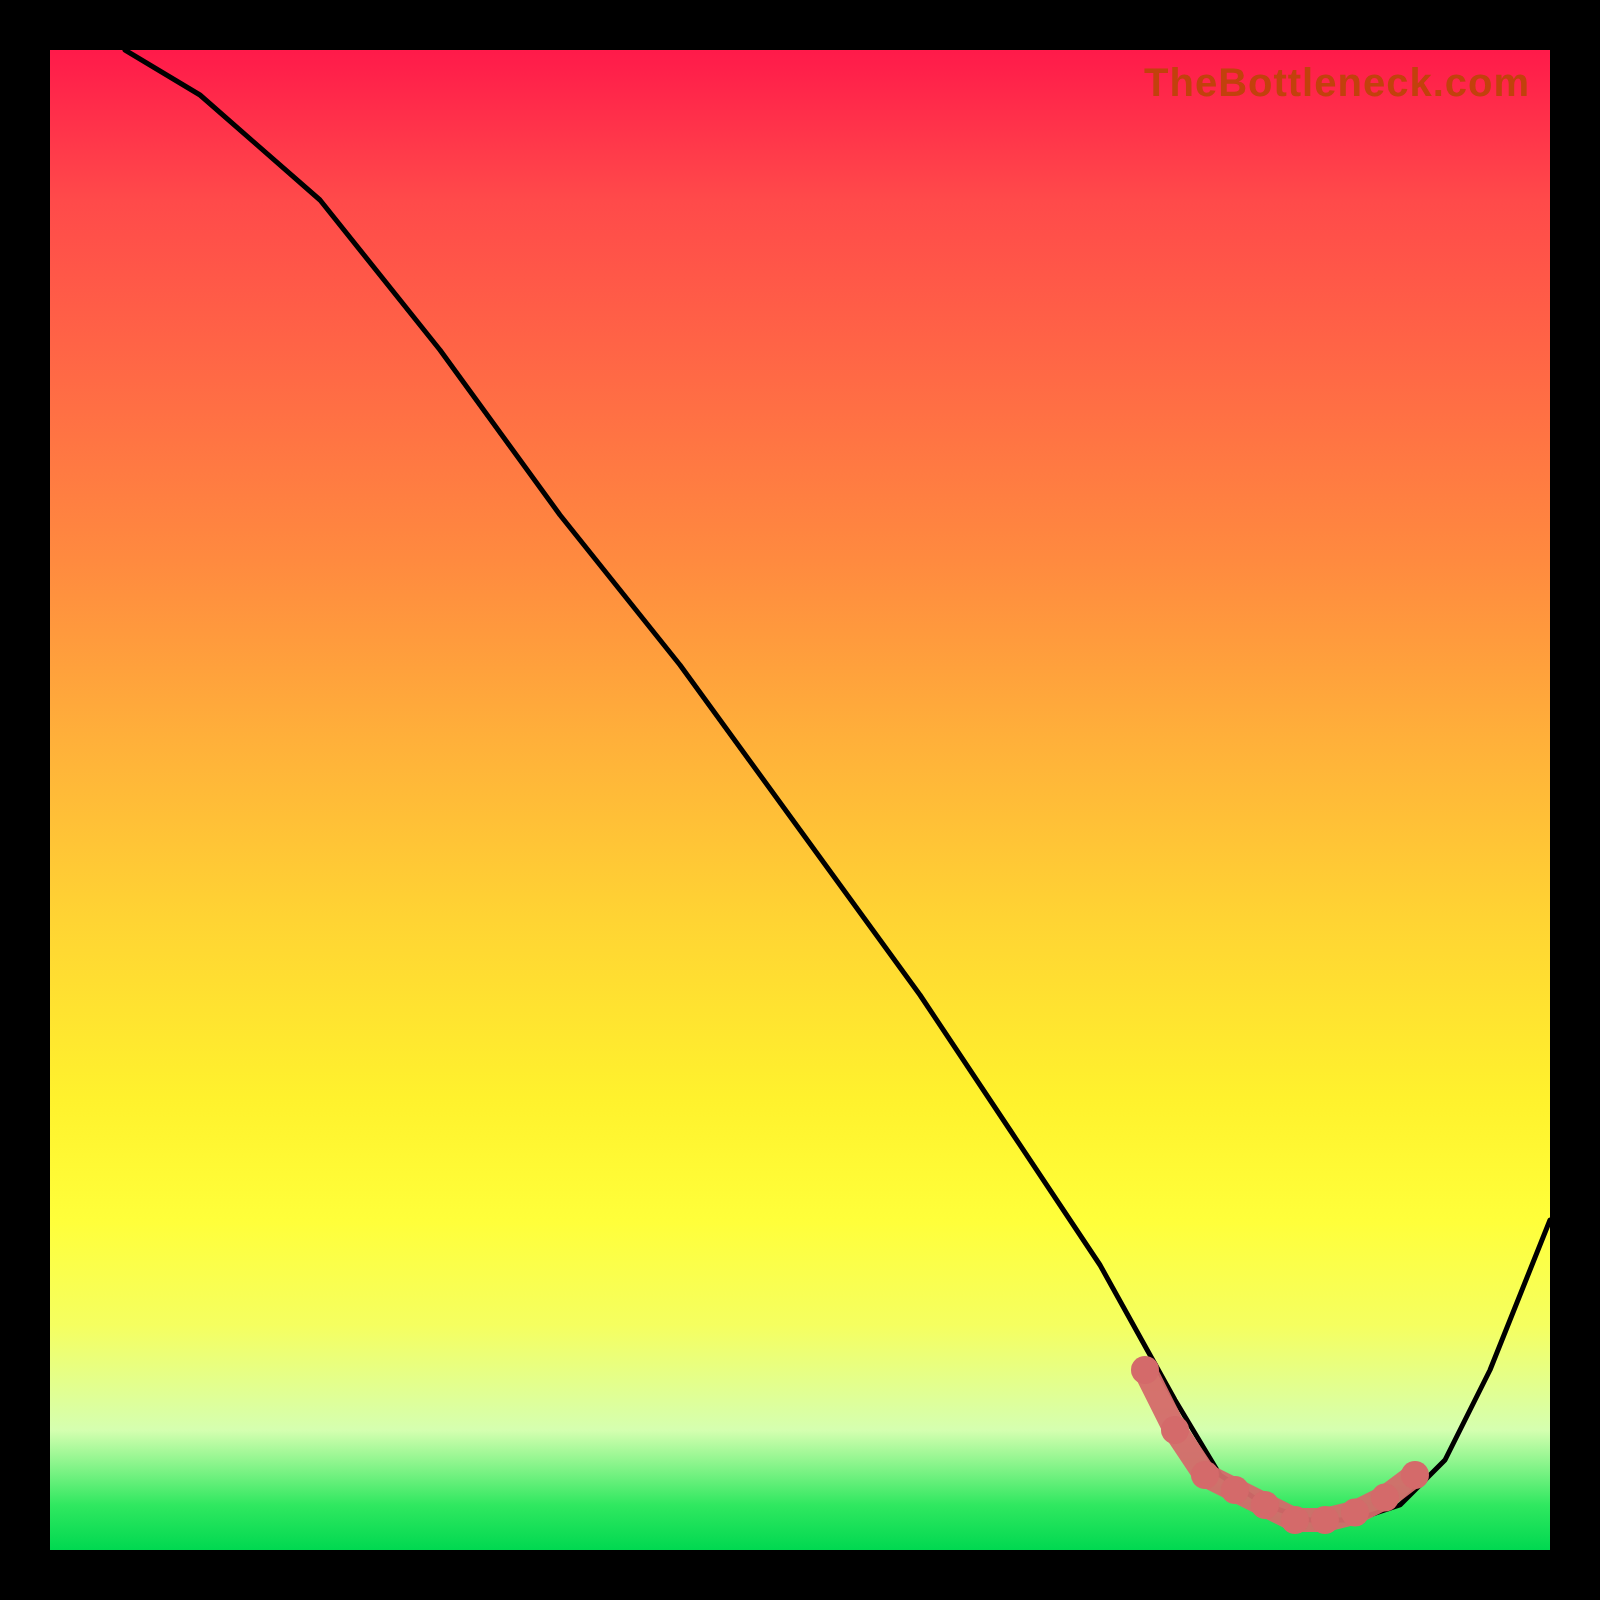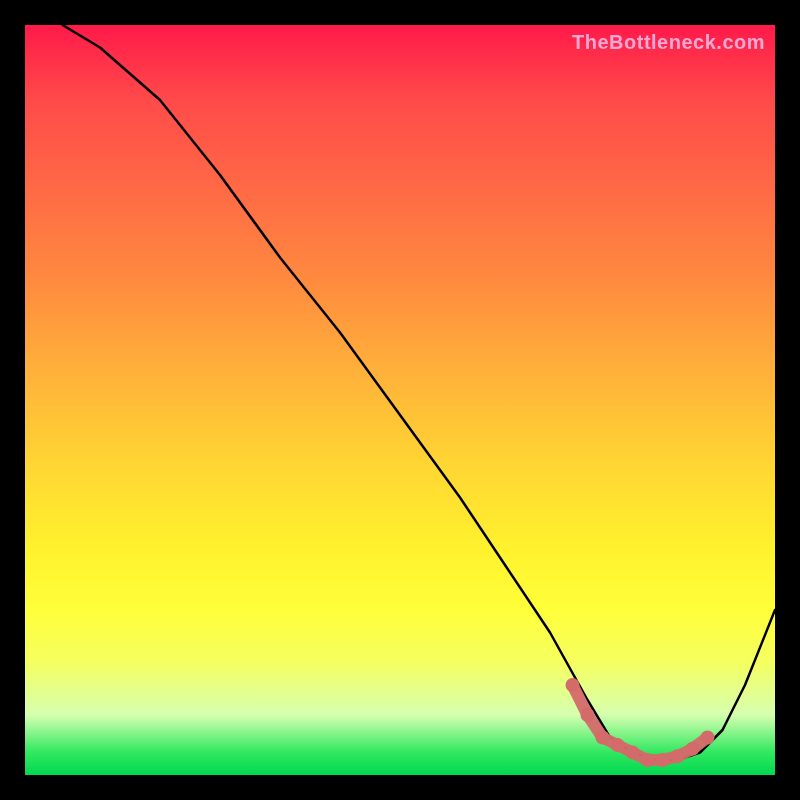--- a/index.html
+++ b/index.html
@@ -38,21 +38,21 @@
       #f5ff60 85%,
       #d5ffb0 92%,
       #30e860 97%,
       #00d850 100%
     );
   }
   .watermark {
     position: absolute;
     right: 10px;
     top: 6px;
-    color: #f9a8d4;
+    color: #c2410c;
     font-weight: 600;
     font-size: 20px;
     letter-spacing: 0.5px;
   }
   svg.plot {
     position: absolute;
     left: 0;
     top: 0;
     width: 750px;
     height: 750px;

